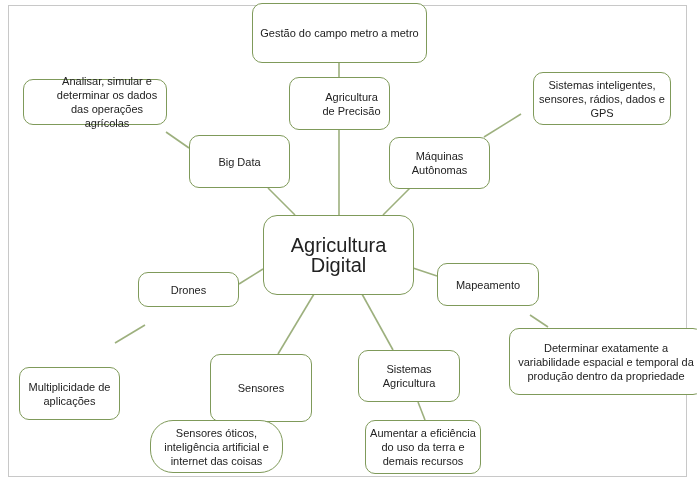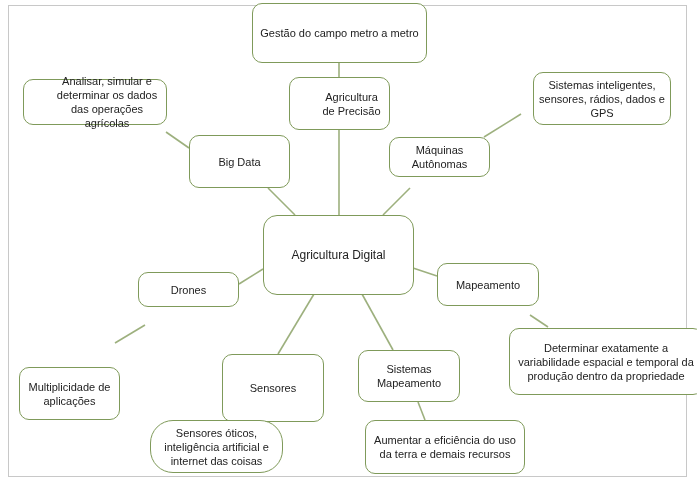--- a/index.html
+++ b/index.html
@@ -5,21 +5,21 @@
     html, body { margin: 0; padding: 0; background: #ffffff; }
     body { width: 697px; height: 485px; position: relative; overflow: hidden;
            font-family: "Liberation Sans", "DejaVu Sans", sans-serif; }
     .frame { position: absolute; left: 8px; top: 5px; width: 679px; height: 472px;
              border: 1px solid #c8c8c8; box-sizing: border-box; background: #fff; }
     svg.links { position: absolute; left: 0; top: 0; width: 697px; height: 485px; }
     .node { position: absolute; box-sizing: border-box; border: 1.2px solid #7f9a5a;
             border-radius: 10px; background: #fff; display: flex; align-items: center;
             justify-content: center; text-align: center; color: #222;
             font-size: 11px; line-height: 14px; padding: 2px 4px; }
-    .node.central { font-size: 12px; line-height: 20px; border-radius: 14px; }
+    .node.central { font-size: 20px; line-height: 20px; border-radius: 14px; }
   </style>
 </head>
 <body>
 
 <div class="frame"></div>
 
 <svg class="links" xmlns="http://www.w3.org/2000/svg">
   <g stroke="#9db07e" stroke-width="1.6" fill="none">
 
     <line x1="339" y1="215" x2="339" y2="129"></line>
@@ -50,21 +50,21 @@
 <div class="node" style="left:23px;top:79px;width:144px;height:46px;padding-left:28px;">
   <span>Analisar, simular e determinar os dados das operações agrícolas</span>
 </div>
 <div class="node" style="left:189px;top:135px;width:101px;height:53px;">
   <span>Big Data</span>
 </div>
 
 <div class="node" style="left:497px;top:72px;width:138px;height:53px;margin-left:36px;">
   <span>Sistemas inteligentes, sensores, rádios, dados e GPS</span>
 </div>
-<div class="node" style="left:389px;top:137px;width:101px;height:40px;">
+<div class="node" style="left:389px;top:137px;width:101px;height:52px;">
   <span style="width:70px;display:block;">Máquinas Autônomas</span>
 </div>
 
 <div class="node central" style="left:263px;top:215px;width:151px;height:80px;">
   <span>Agricultura Digital</span>
 </div>
 
 <div class="node" style="left:437px;top:263px;width:102px;height:43px;">
   <span>Mapeamento</span>
 </div>
@@ -72,24 +72,24 @@
   <span>Determinar exatamente a variabilidade espacial e temporal da produção dentro da propriedade</span>
 </div>
 
 <div class="node" style="left:138px;top:272px;width:101px;height:35px;">
   <span>Drones</span>
 </div>
 <div class="node" style="left:19px;top:343px;width:101px;height:53px;margin-top:24px;">
   <span>Multiplicidade de aplicações</span>
 </div>
 
-<div class="node" style="left:210px;top:354px;width:102px;height:68px;margin-left:12px;">
+<div class="node" style="left:210px;top:354px;width:102px;height:68px;">
   <span>Sensores</span>
 </div>
 <div class="node" style="left:150px;top:420px;width:133px;height:53px;border-radius:23px;">
   <span>Sensores óticos, inteligência artificial e internet das coisas</span>
 </div>
 <div class="node" style="left:358px;top:350px;width:102px;height:52px;">
-  <span style="width:70px;display:block;">Sistemas Mapeamento</span>
+  <span style="width:70px;display:block;">Sistemas Agricultura</span>
 </div>
-<div class="node" style="left:365px;top:420px;width:160px;height:54px;">
+<div class="node" style="left:365px;top:420px;width:116px;height:54px;">
   <span>Aumentar a eficiência do uso da terra e demais recursos</span>
 </div>
 
 </body></html>

